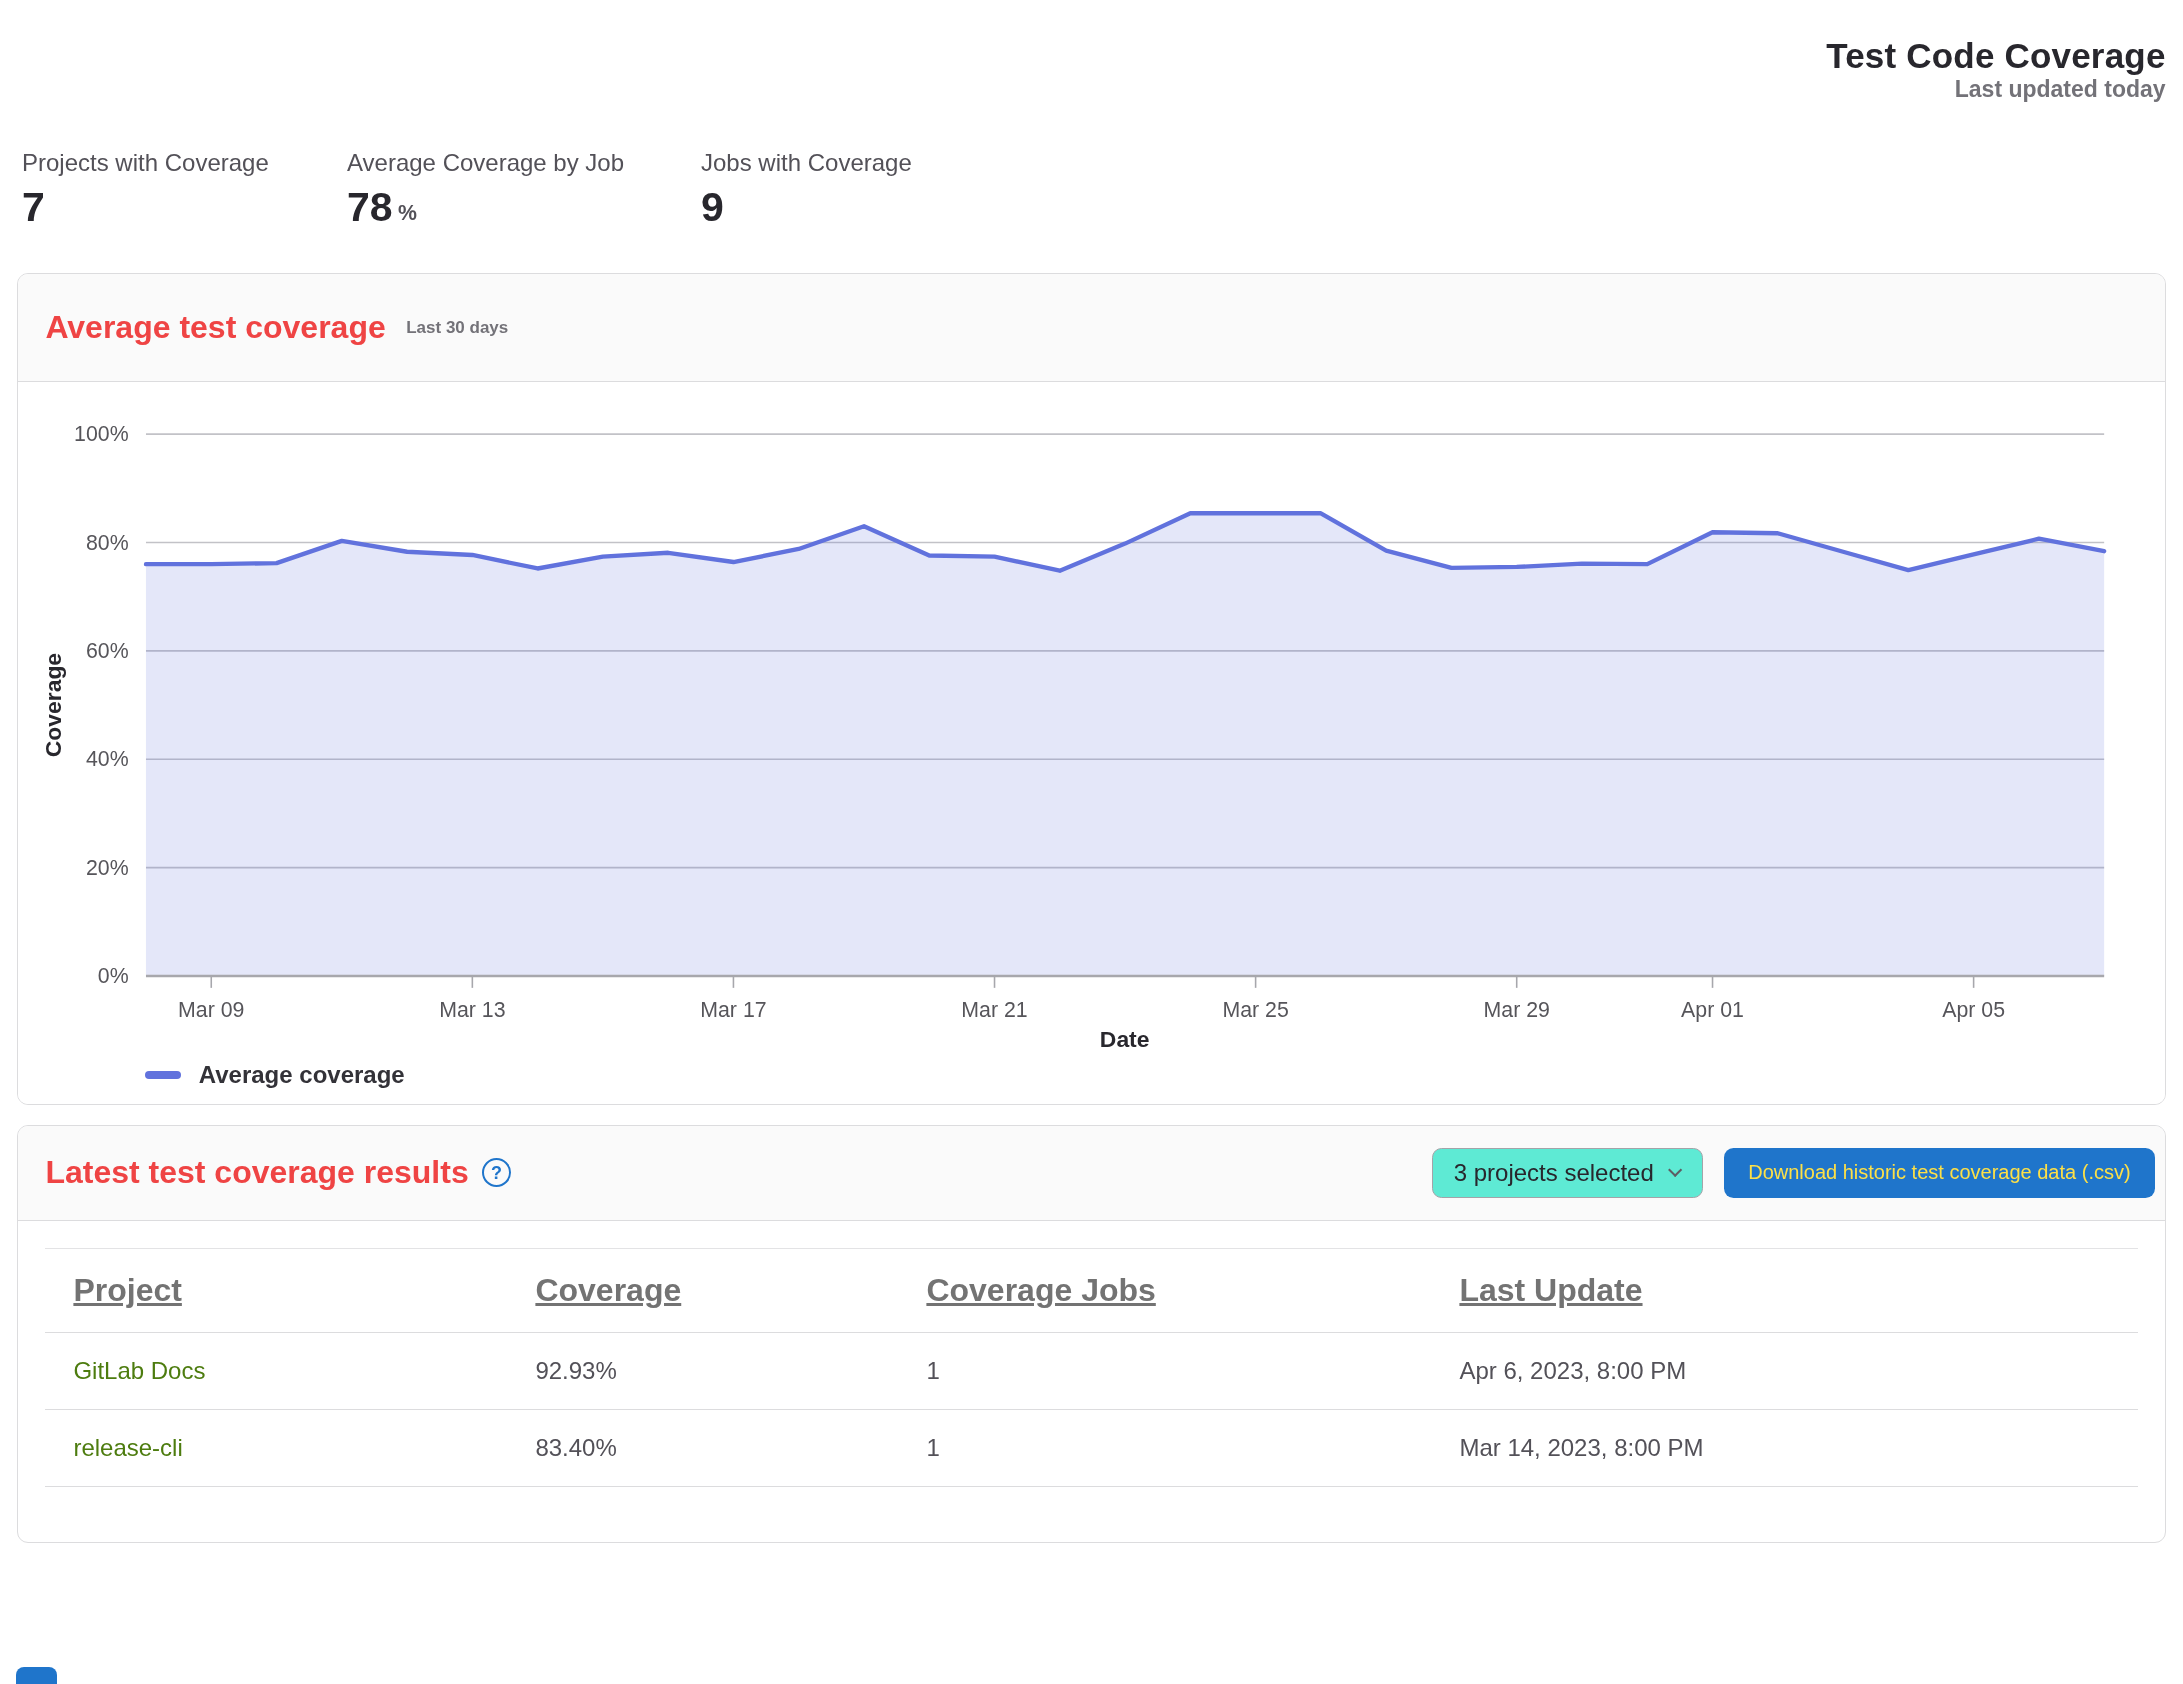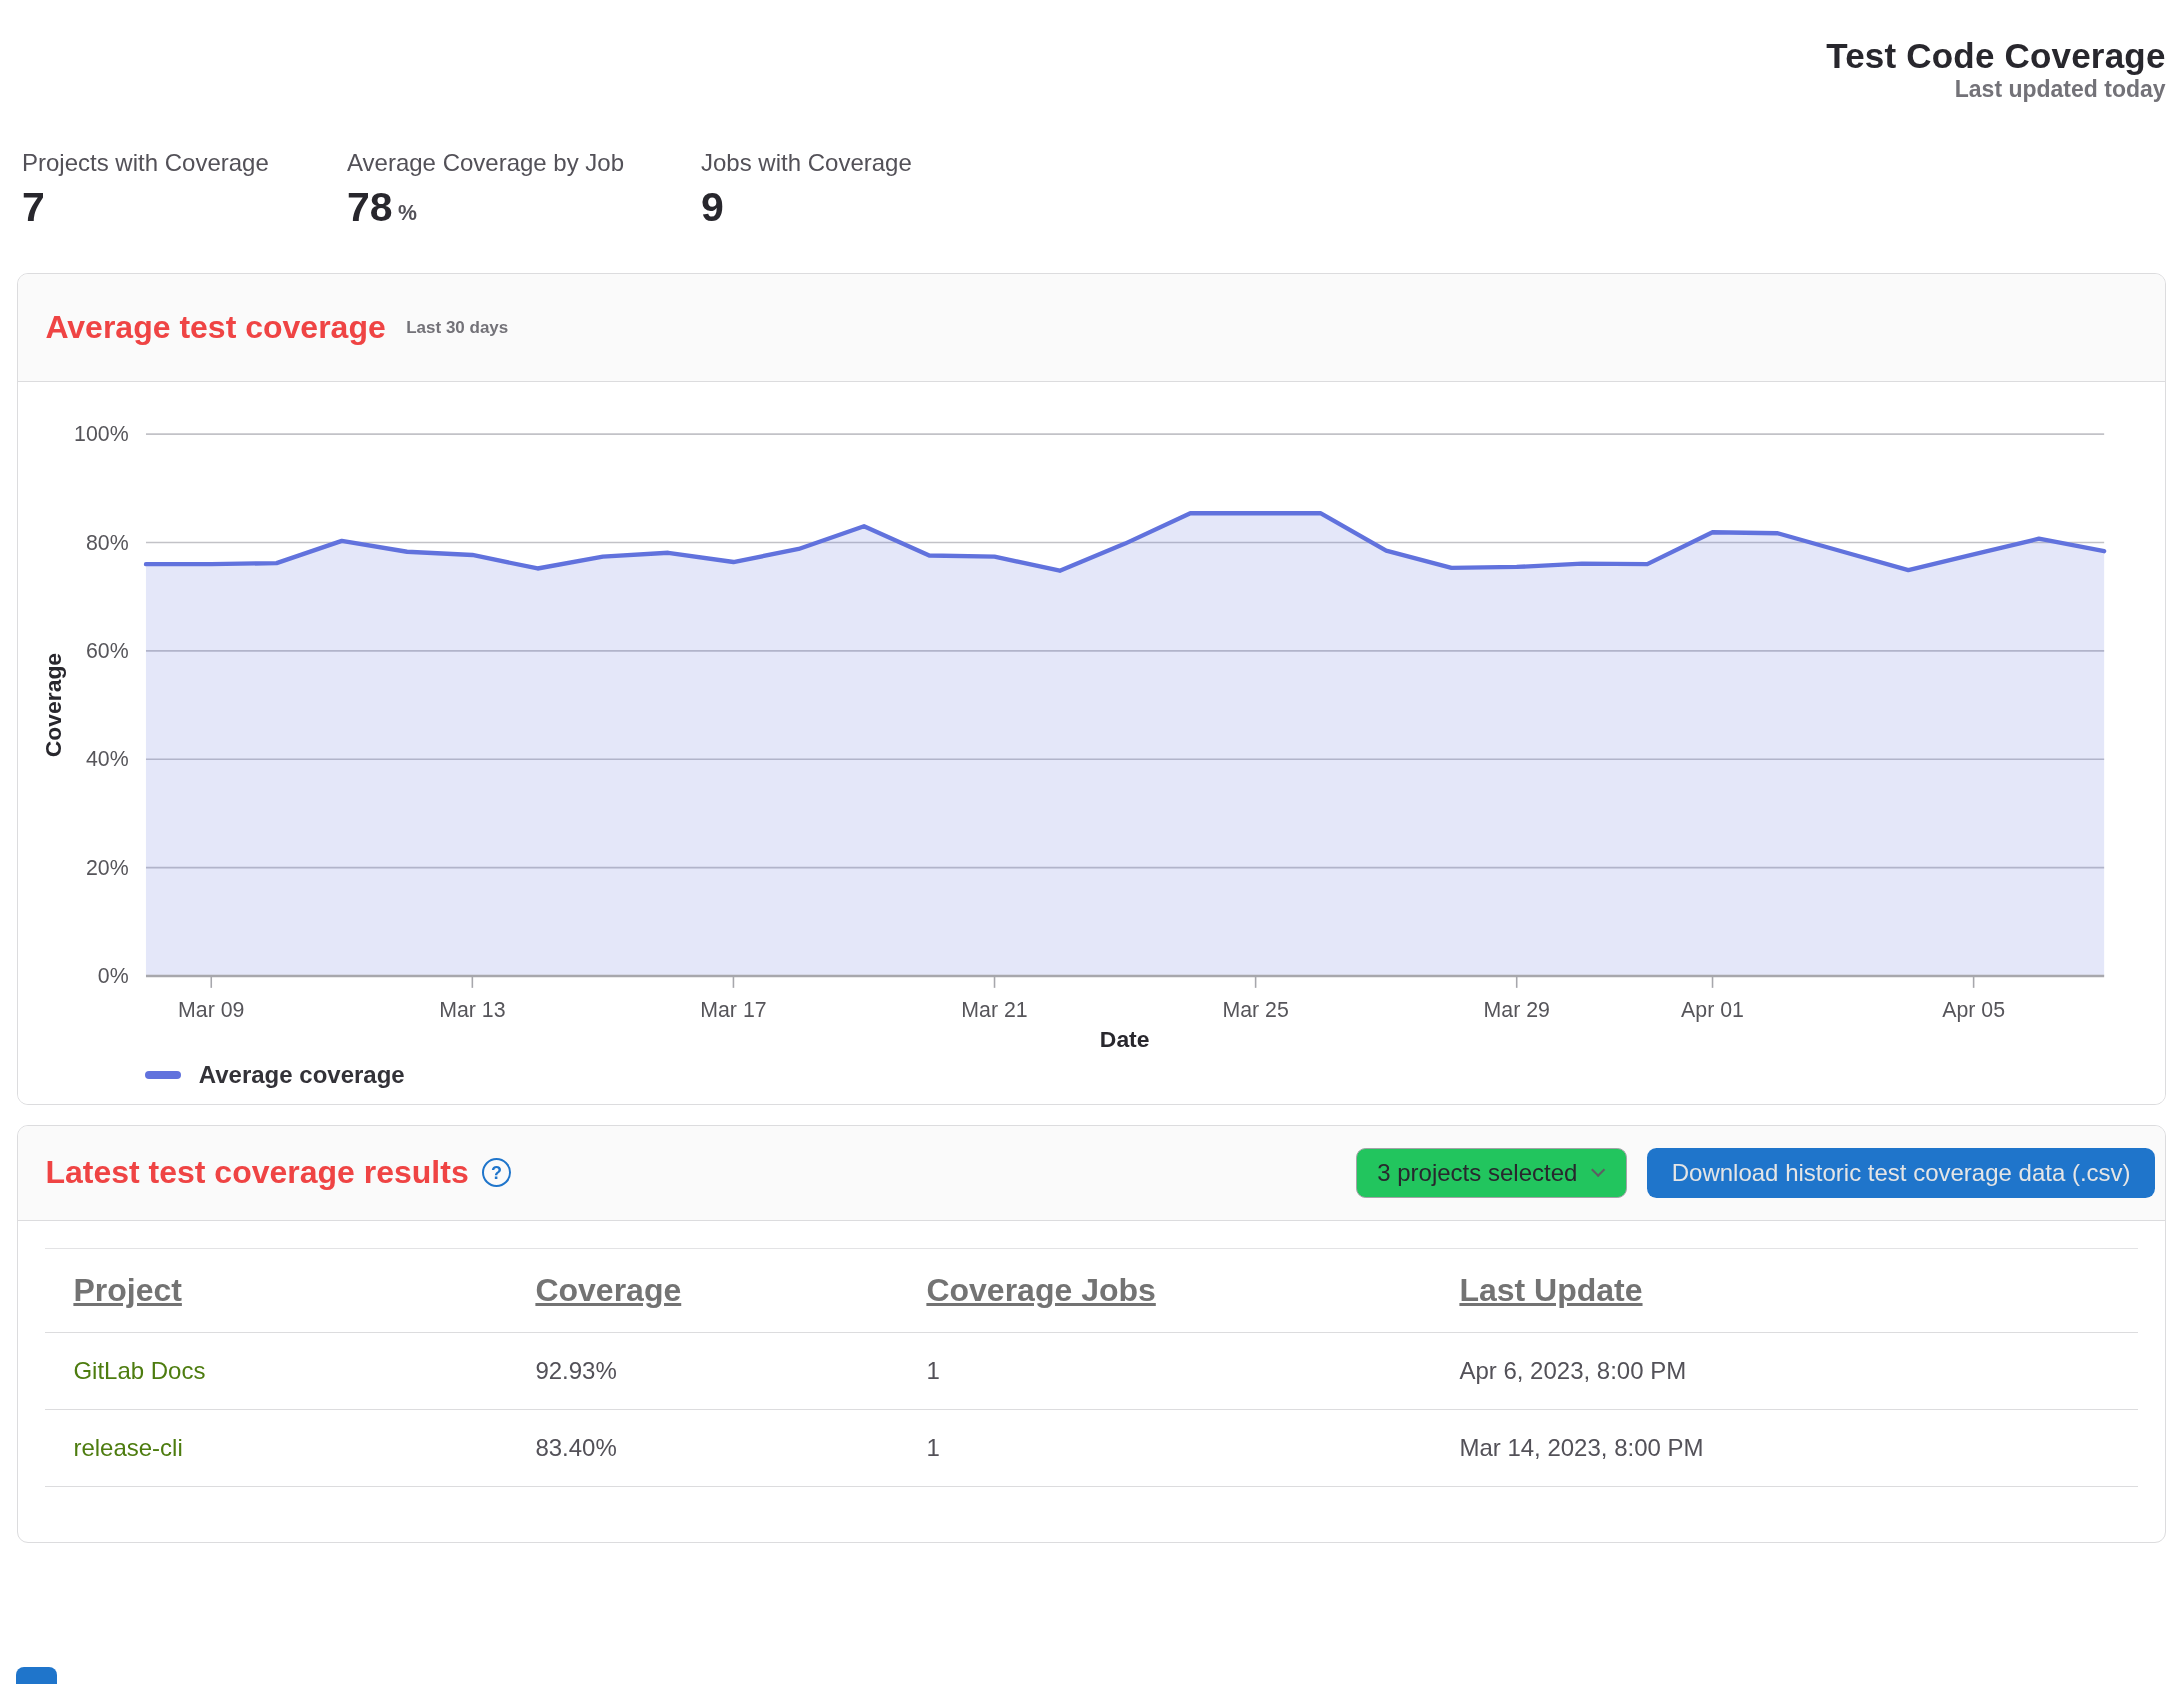--- a/index.html
+++ b/index.html
@@ -38,27 +38,27 @@
   .chart-pad-bottom { height: 11px; }
 
   
   .results-card .card-header { height: 95px; padding: 0 9.5px 0 27px; }
   .results-title-wrap { display: flex; align-items: center; }
   .help-icon { width: 29px; height: 29px; border: 2.8px solid #1f75cb; border-radius: 50%;
                display: inline-flex; align-items: center; justify-content: center;
                margin-left: 13.4px; cursor: pointer; }
   .help-icon span { font-size: 18px; font-weight: 700; color: #1f75cb; line-height: 1; }
   .header-spacer { flex: 1; }
-  .filter-dropdown { height: 50px; background: #22c55e; border: 1.6px solid #a4a3a8; border-radius: 9.5px;
+  .filter-dropdown { height: 50px; background: #5eead4; border: 1.6px solid #a4a3a8; border-radius: 9.5px;
                      display: flex; align-items: center; padding: 0 20.5px; cursor: pointer; }
   .filter-label { font-size: 24px; color: #28272d; }
   .chevron-down { width: 10.3px; height: 10.3px; border: solid #5e5d63; border-width: 0 2.4px 2.4px 0;
                   transform: rotate(45deg); margin: -4.7px 1.6px 0 16px; }
-  .download-btn { margin-left: 20.5px; height: 50px; background: #1f75cb; color: #e5e5e5; border: none;
-                  border-radius: 9.5px; font-size: 24px; padding: 0 24.5px; cursor: pointer;
+  .download-btn { margin-left: 20.5px; height: 50px; background: #1f75cb; color: #fde047; border: none;
+                  border-radius: 9.5px; font-size: 20px; padding: 0 24.5px; cursor: pointer;
                   font-family: "Liberation Sans", "DejaVu Sans", sans-serif; }
 
   
   .table-wrap { padding: 27px 27px 55px 27px; }
   table { width: 100%; border-collapse: collapse; table-layout: fixed; }
   th, td { text-align: left; padding-left: 28px; }
   thead th { height: 84px; font-size: 32px; font-weight: 700; color: #737373;
              border-top: 1.6px solid #e3e3e5; border-bottom: 1.6px solid #dcdcde; text-decoration: underline; }
   tbody td { height: 77px; font-size: 24px; color: #535158; border-bottom: 1.6px solid #dcdcde; }
   td a { color: #4d7c0f; text-decoration: none; cursor: pointer; }

